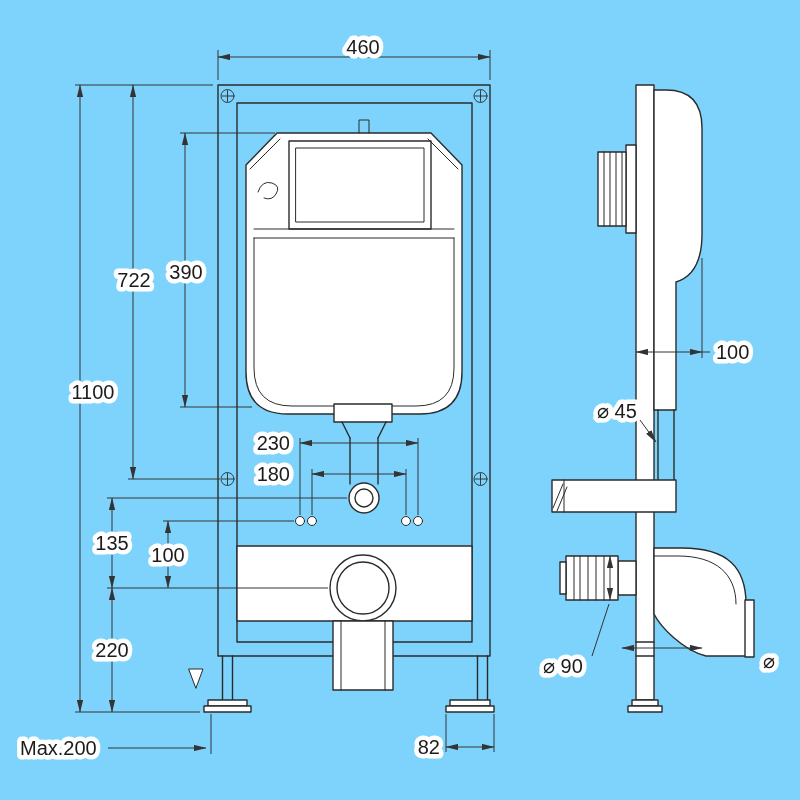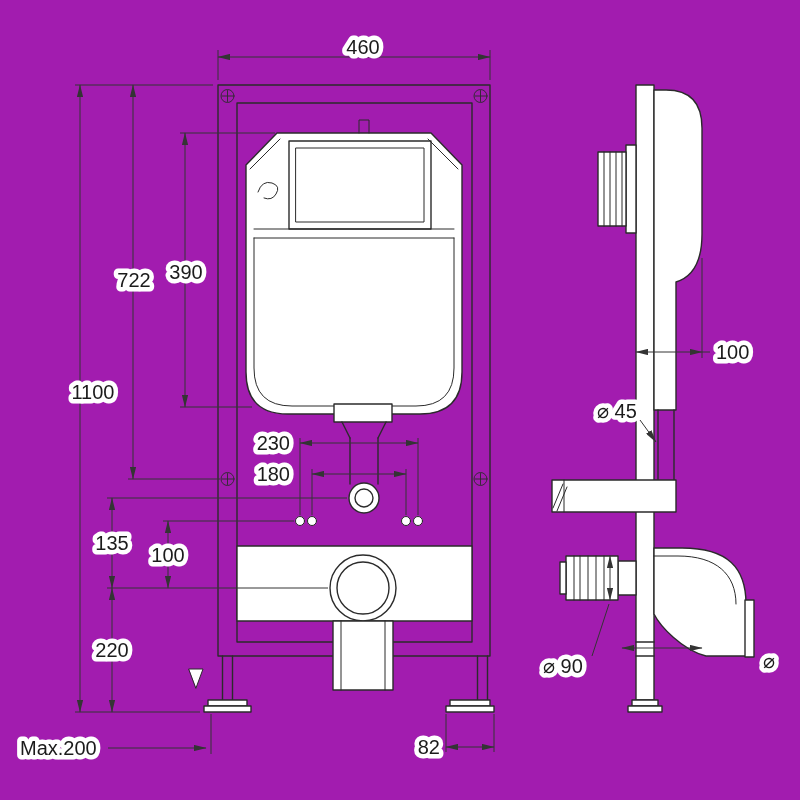--- a/index.html
+++ b/index.html
@@ -1,16 +1,16 @@
 <!DOCTYPE html>
 <html><head>
 <meta charset="utf-8">
 <style>
   html,body{margin:0;padding:0;background:#ffffff;}
-  #stage{width:800px;height:800px;background:#a21caf;position:relative;overflow:hidden;}
+  #stage{width:800px;height:800px;background:#7dd3fc;position:relative;overflow:hidden;}
   svg{display:block;}
   .draw{stroke:#2b2b2b;stroke-width:1.4;fill:none;stroke-linecap:round;stroke-linejoin:round;}
   .draw .fillw{fill:#ffffff;}
   .thin{stroke-width:1;}
   .xtick{stroke-width:0.9;}
   .dims{stroke:#343434;stroke-width:1;fill:none;}
   text{font-family:"Liberation Sans","DejaVu Sans",sans-serif;font-size:20px;fill:#1b1b1b;stroke:none;}
   .halo{paint-order:stroke fill;stroke:#ffffff;stroke-width:9px;stroke-linejoin:round;}
 </style>
 </head>

